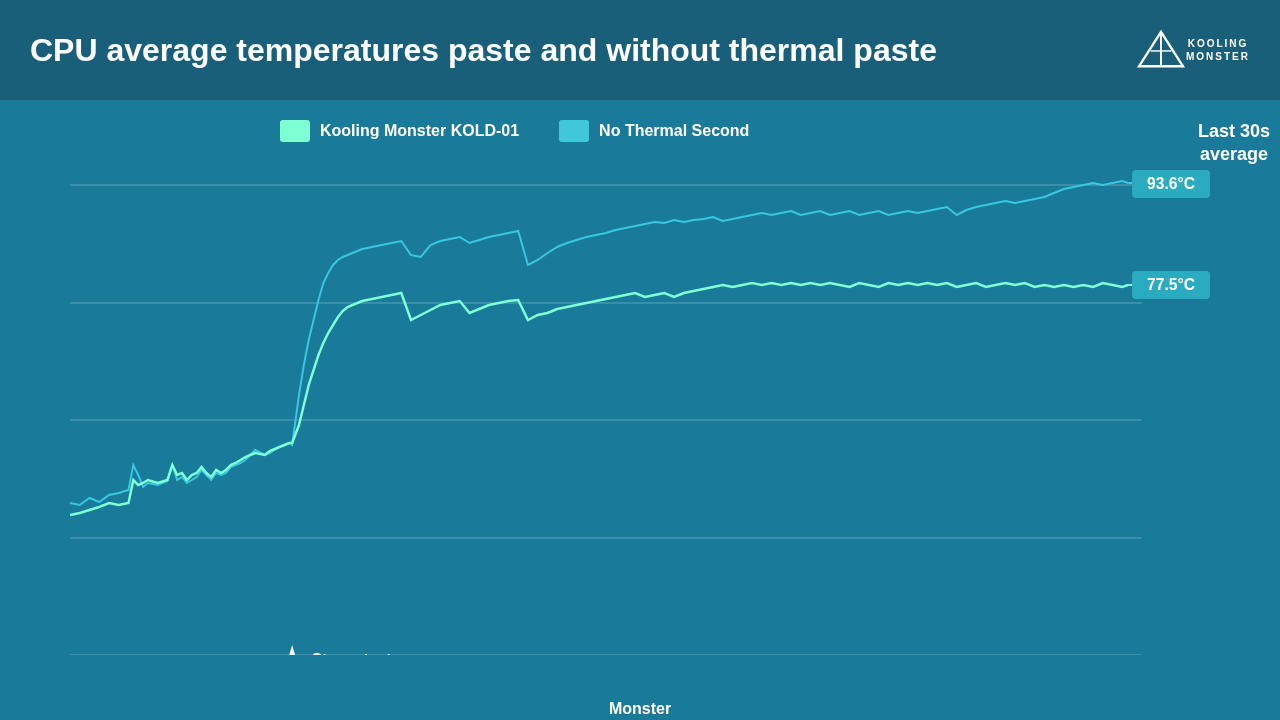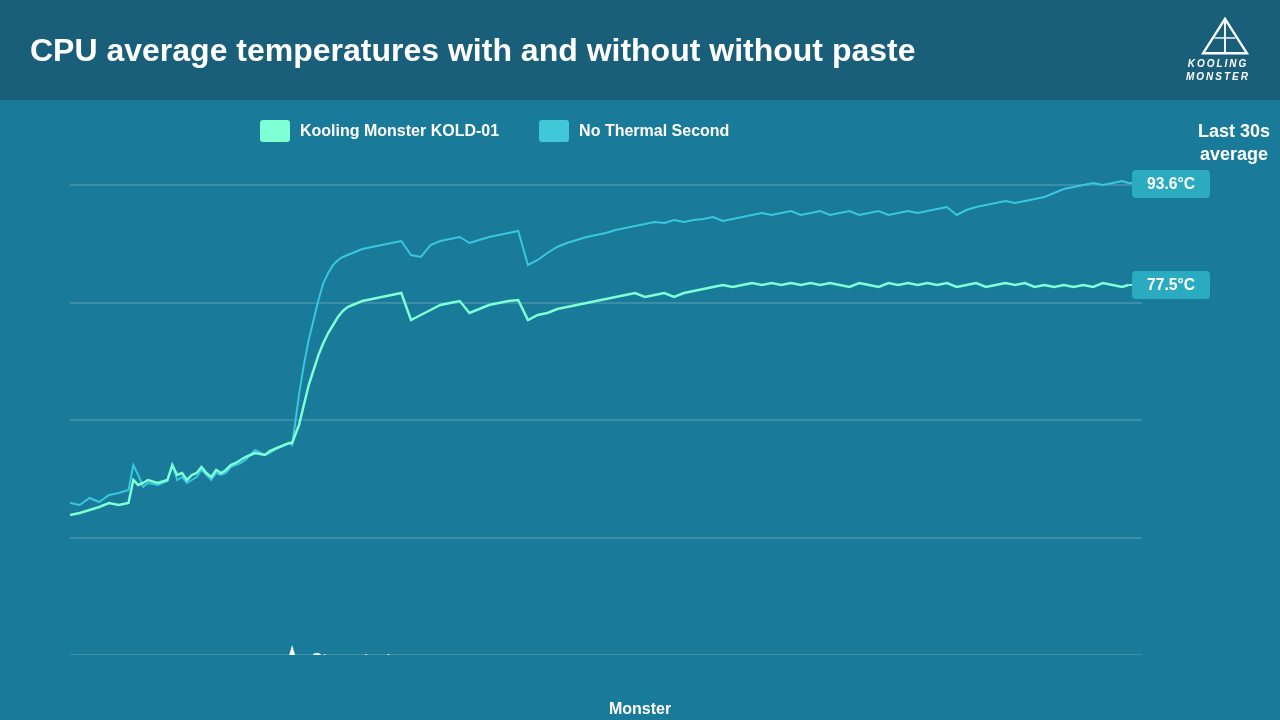--- a/index.html
+++ b/index.html
@@ -24,25 +24,24 @@
       color: white;
       font-size: 32px;
       font-weight: 900;
       line-height: 1.2;
       max-width: 1100px;
     }
 
     
     #logo {
       display: flex;
-      flex-direction: column;
-      align-items: flex-end;
+      flex-direction: row;
+      align-items: center;
       color: white;
       min-width: 80px;
-      font-style: italic;
     }
     #logo svg {
       width: 50px;
       height: 40px;
     }
     #logo-text {
       font-size: 10px;
       font-weight: bold;
       letter-spacing: 2px;
       line-height: 1.3;
@@ -58,21 +57,21 @@
 
     
     #legend {
       display: flex;
       align-items: center;
       gap: 40px;
       margin-bottom: 10px;
       margin-left: 200px;
       position: absolute;
       top: 20px;
-      left: 60px;
+      left: 80px;
     }
     .legend-item {
       display: flex;
       align-items: center;
       gap: 10px;
       color: white;
       font-size: 16px;
       font-weight: bold;
     }
     .legend-box {
@@ -114,21 +113,21 @@
       transform: translateX(-50%);
       color: white;
       font-size: 16px;
       font-weight: bold;
     }
   </style>
 </head>
 <body>
 
 <div id="header">
-  <h1 id="header-title">CPU average temperatures with and without without paste</h1>
+  <h1 id="header-title">CPU average temperatures paste and without thermal paste</h1>
   <div id="logo">
     <svg viewBox="0 0 50 42" fill="none" xmlns="http://www.w3.org/2000/svg">
 
       <polygon points="25,2 48,38 2,38" fill="none" stroke="white" stroke-width="2.5"></polygon>
       <line x1="25" y1="2" x2="25" y2="38" stroke="white" stroke-width="2"></line>
       <line x1="14" y1="22" x2="36" y2="22" stroke="white" stroke-width="1.5"></line>
     </svg>
     <div id="logo-text">
       <span>KOOLING</span><br><span>MONSTER</span>
     </div>

